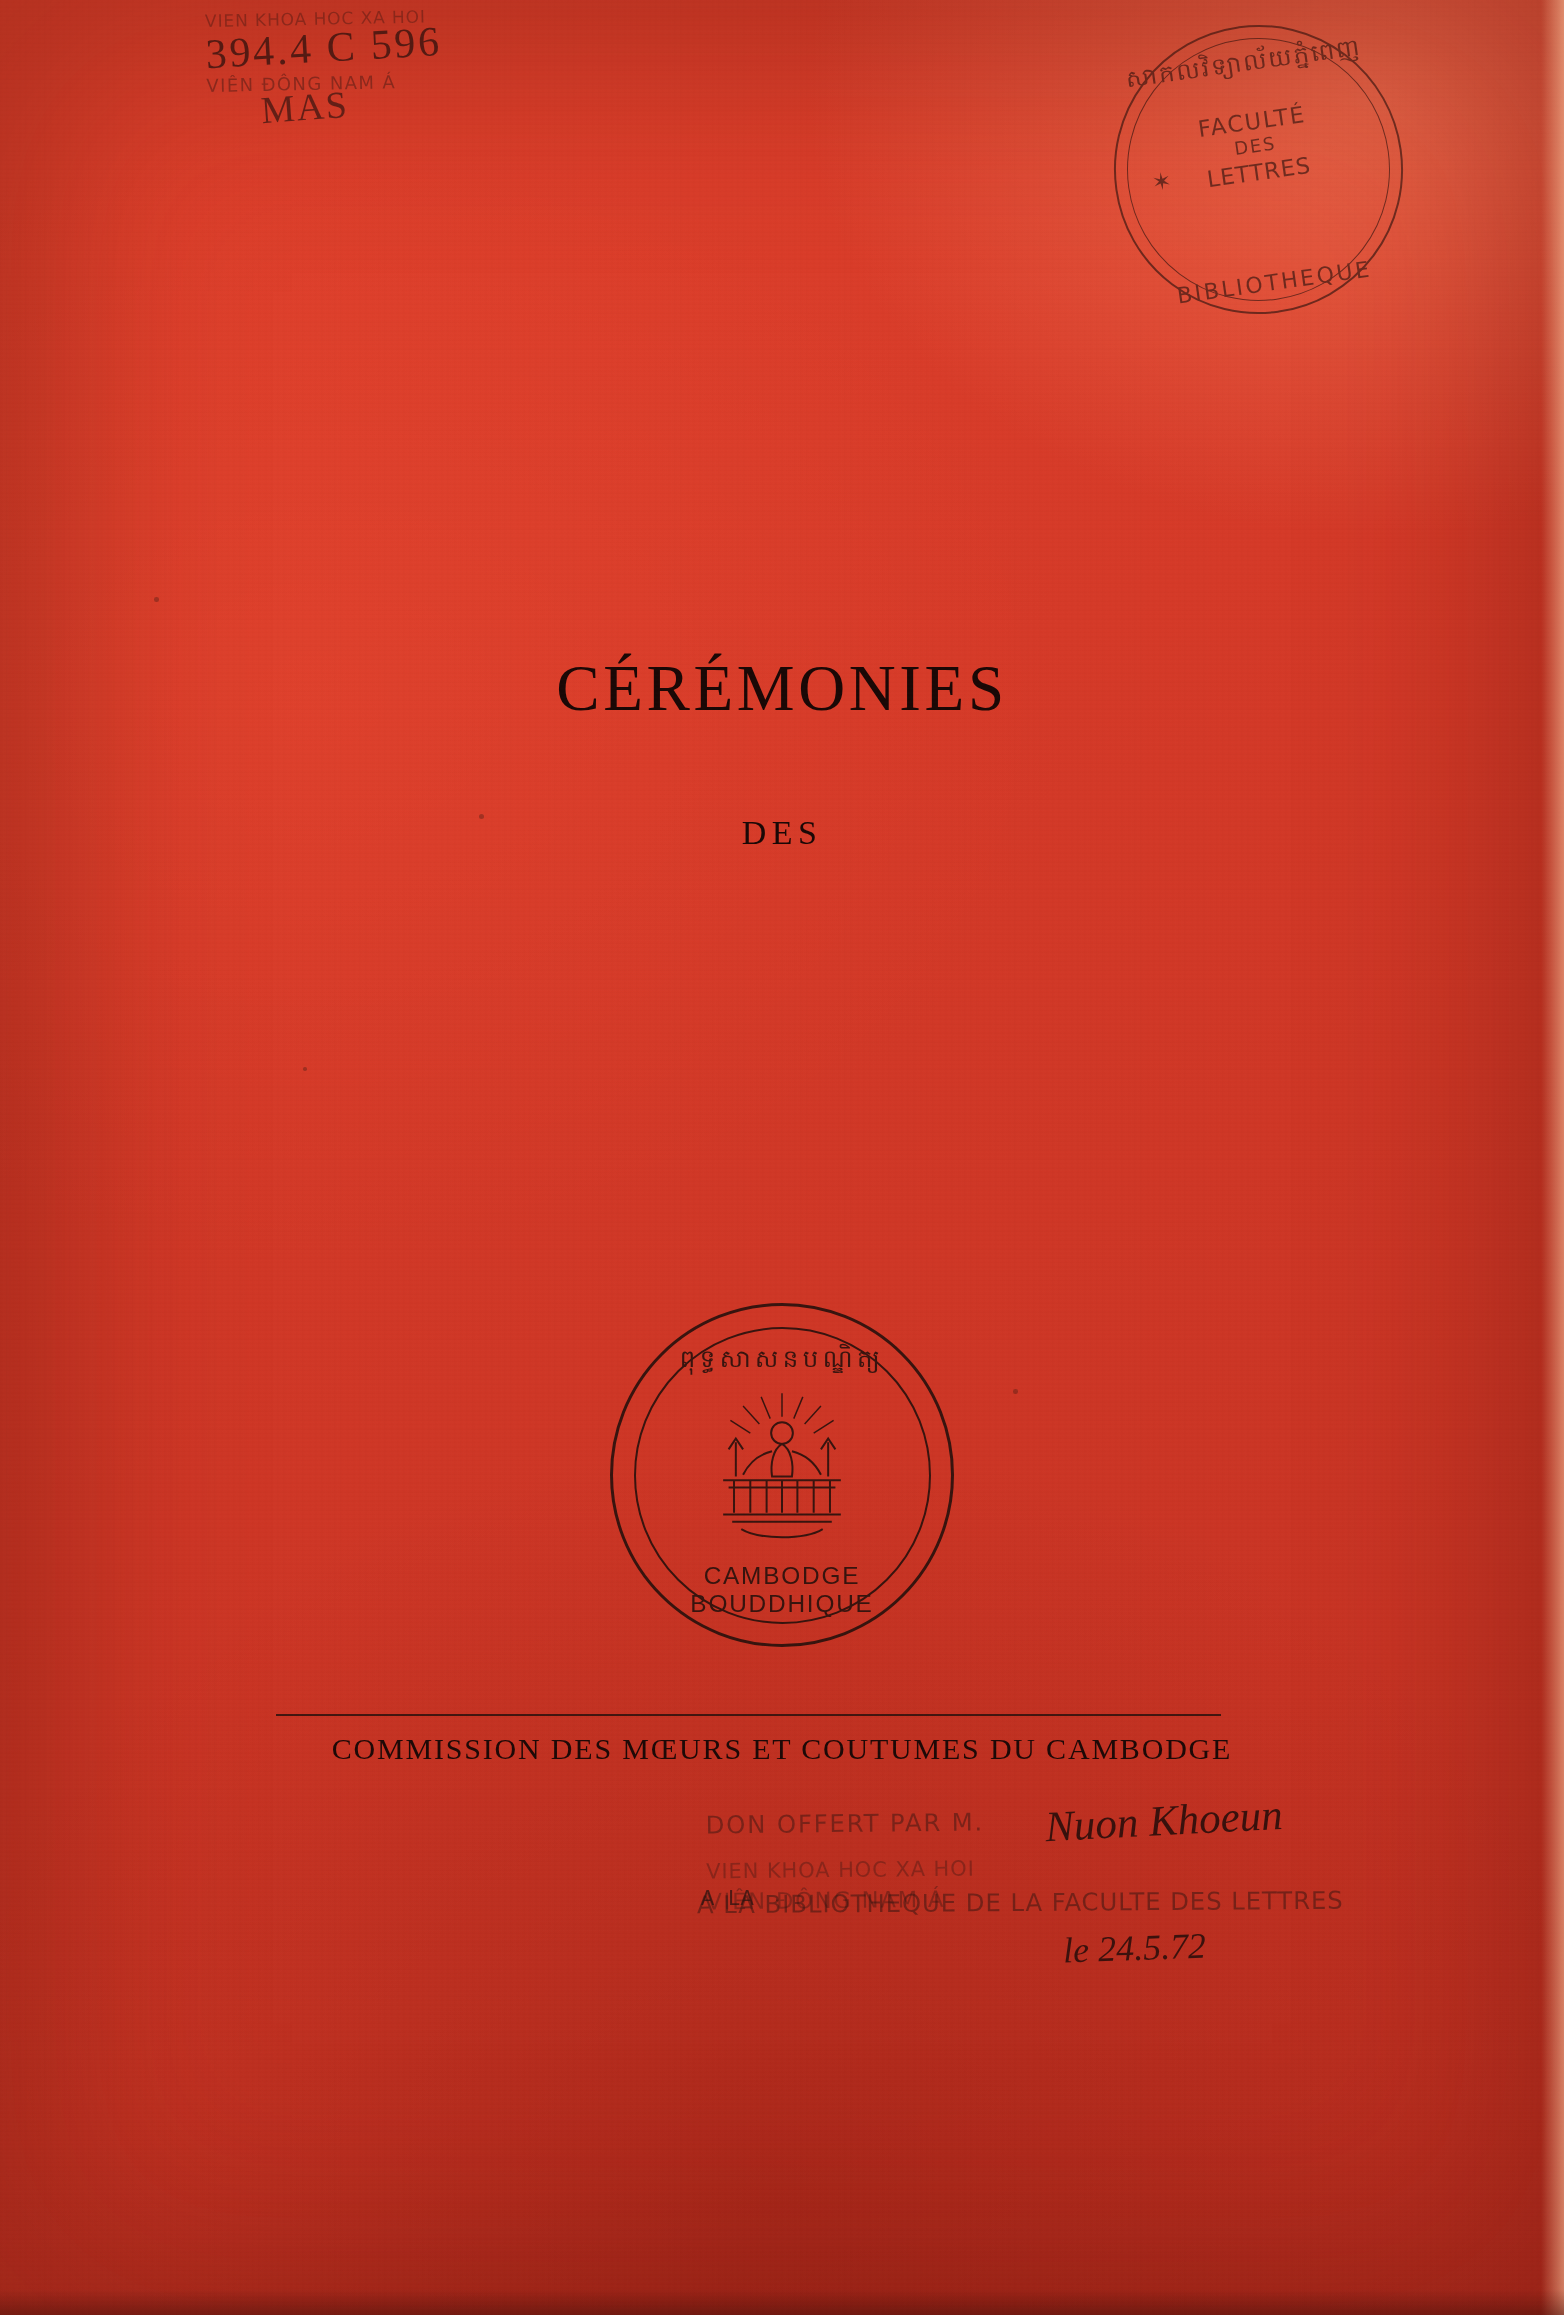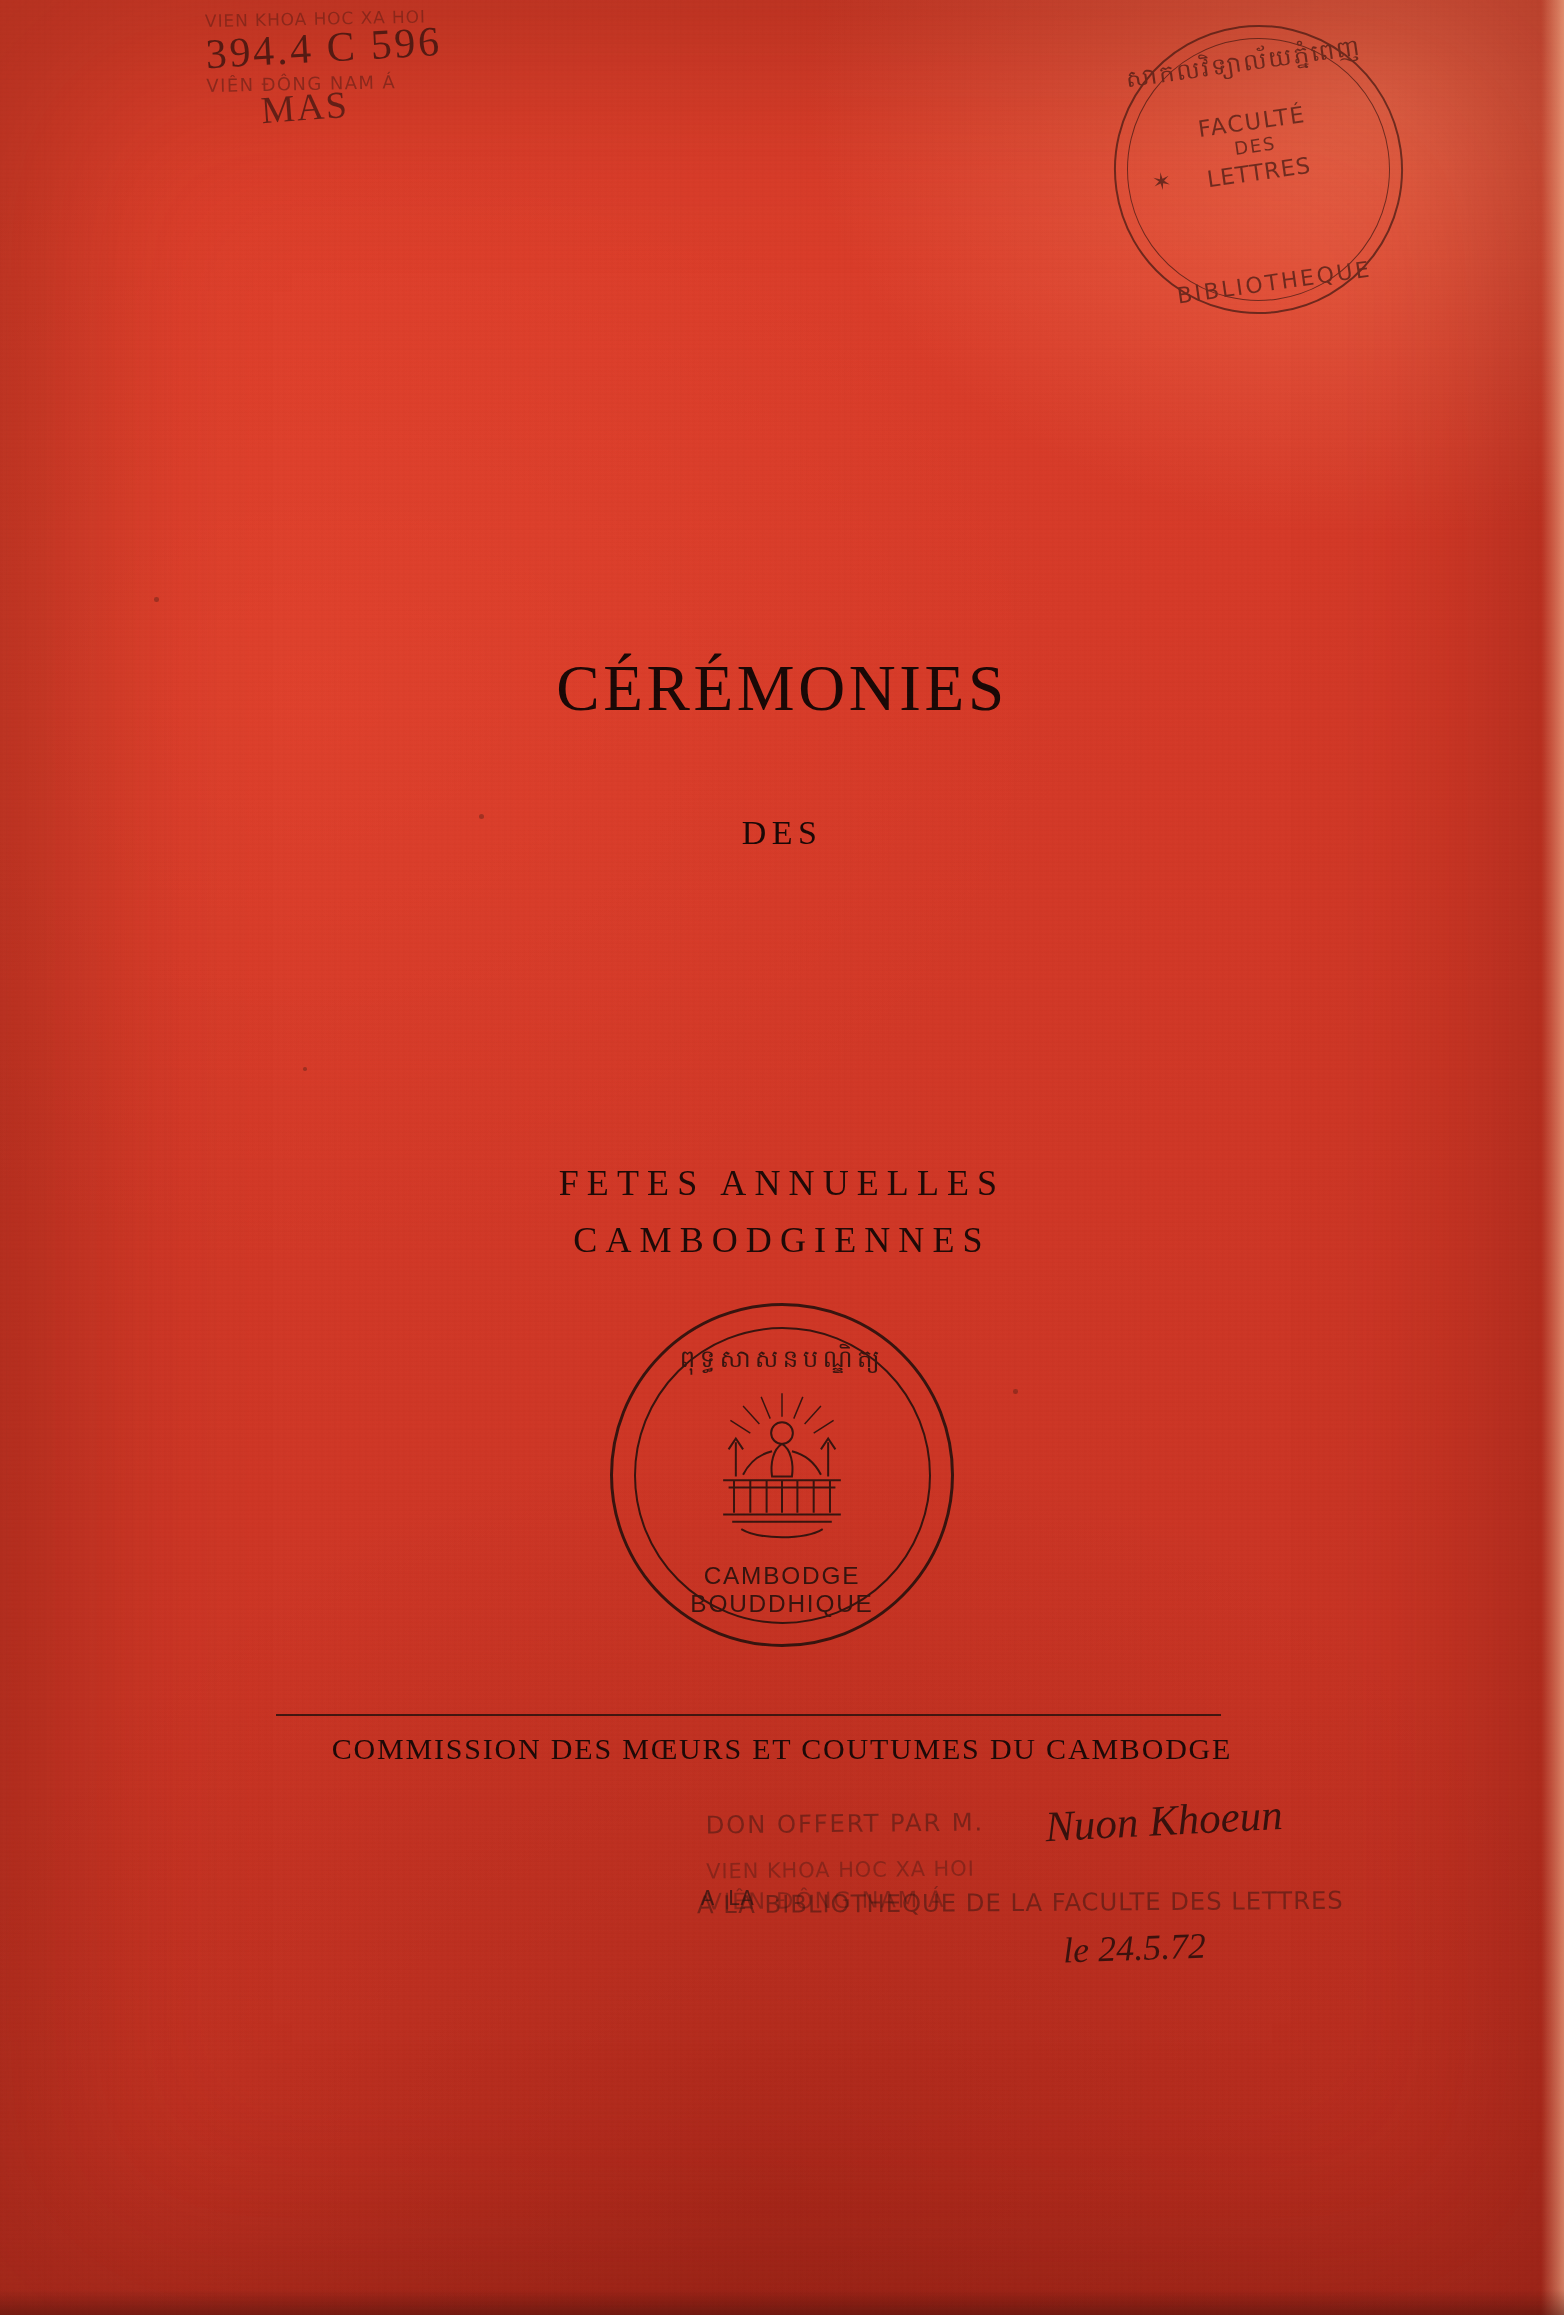--- a/index.html
+++ b/index.html
@@ -369,22 +369,20 @@
       <div class="l1">FACULTÉ</div>
       <div class="l2">DES</div>
       <div class="l3">LETTRES</div>
     </div>
     <div class="bottom-arc">BIBLIOTHEQUE</div>
   </div>
 
 
   <div class="t-ceremonies">CÉRÉMONIES</div>
   <div class="t-des">DES</div>
-  <div class="t-sub1">FETES ANNUELLES</div>
-  <div class="t-sub2">CAMBODGIENNES</div>
 
   <div class="seal">
     <div class="s-ring"></div>
     <div class="s-ring2"></div>
     <div class="s-khmer">ពុទ្ធសាសនបណ្ឌិត្យ</div>
     <div class="s-emblem">
       <svg viewBox="0 0 190 180" width="172" height="163">
         <g fill="none" stroke="#24100c" stroke-width="2.2">
 
           <g stroke-width="1.6">

